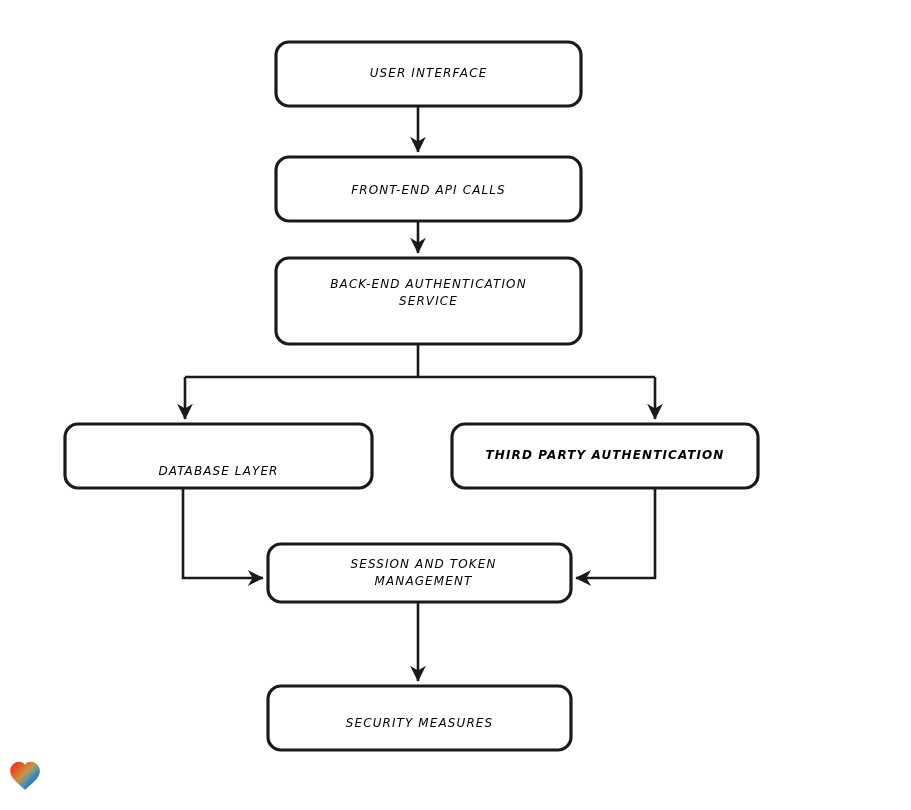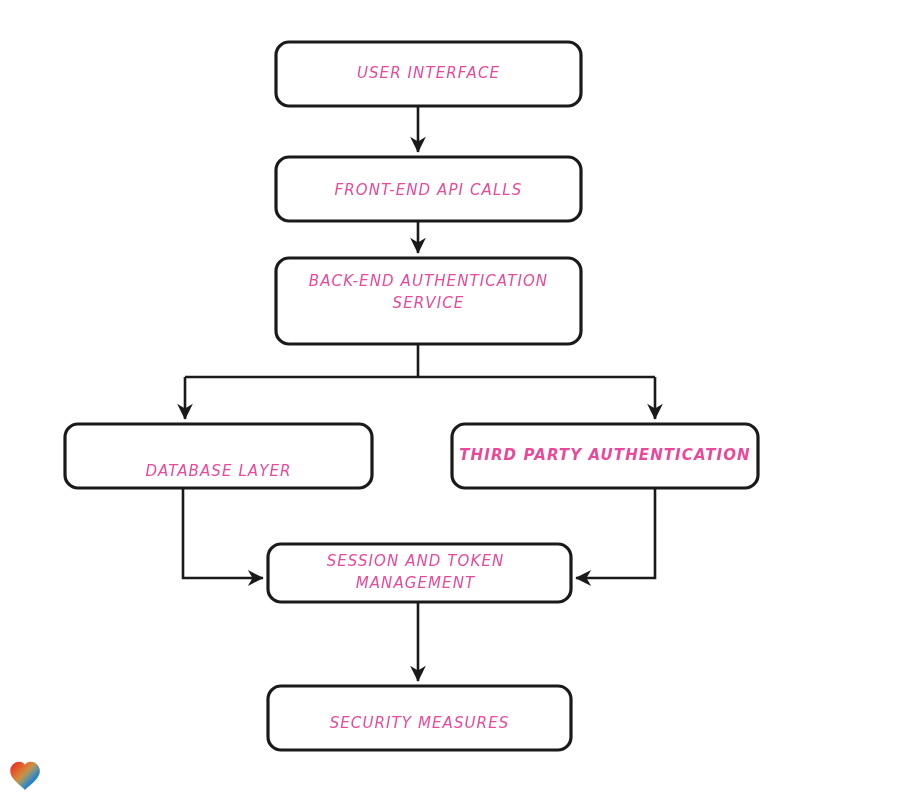--- a/index.html
+++ b/index.html
@@ -20,23 +20,23 @@
     inset: 0;
     width: 911px;
     height: 810px;
   }
   .node-label {
     position: absolute;
     display: flex;
     align-items: center;
     justify-content: center;
     text-align: center;
-    color: #ec4899;
+    color: #000000;
     font-family: "DejaVu Sans", sans-serif;
-    font-size: 15px;
+    font-size: 12px;
     font-style: italic;
     font-weight: 400;
     letter-spacing: 1.1px;
     line-height: 1.45;
     text-transform: uppercase;
     pointer-events: none;
     white-space: pre-line;
   }
 </style>
 </head>
@@ -93,15 +93,15 @@
              C 20.8 1.4 24.0 4.5 24.0 8.6 C 24.0 13.8 18.8 17.6 12.5 23.2 Z" fill="url(#heartGrad2)"></path>
   </g>
 </svg>
 
 <div class="node-label" style="left:276px; top:42px; width:305px; height:64px;">USER INTERFACE</div>
 <div class="node-label" style="left:276px; top:157px; width:305px; height:68px;border-radius:28px;">FRONT-END API CALLS</div>
 <div class="node-label" style="left:276px; top:258px; width:305px; height:70px;">BACK-END AUTHENTICATION
 SERVICE</div>
 <div class="node-label" style="left:65px; top:424px; width:307px; height:64px;margin-top:16px;">DATABASE LAYER</div>
 <div class="node-label" style="left:452px; top:424px; width:306px; height:64px;font-weight:bold;">THIRD PARTY AUTHENTICATION</div>
-<div class="node-label" style="left:264px; top:544px; width:303px; height:58px;border-radius:18px;">SESSION AND TOKEN
+<div class="node-label" style="left:272px; top:544px; width:303px; height:58px;border-radius:18px;">SESSION AND TOKEN
 MANAGEMENT</div>
 <div class="node-label" style="left:268px; top:686px; width:303px; height:75px;">SECURITY MEASURES</div>
 
 </body></html>

